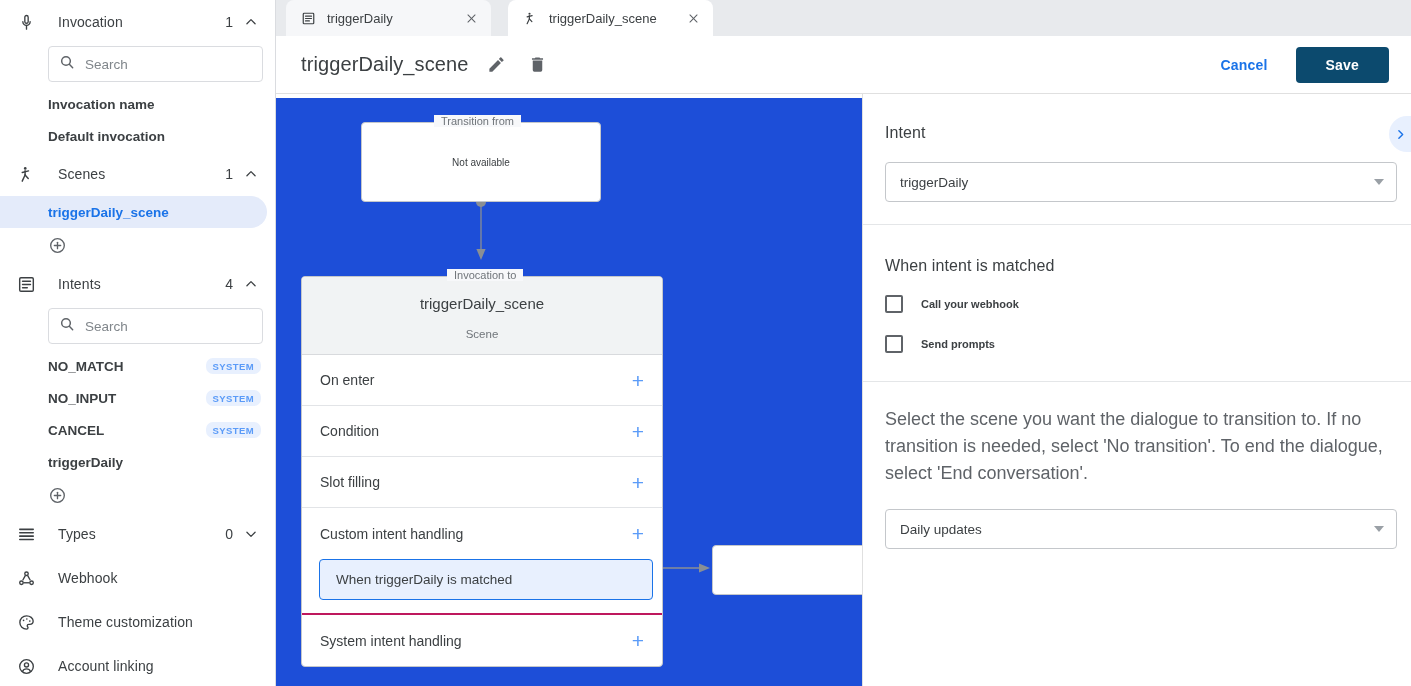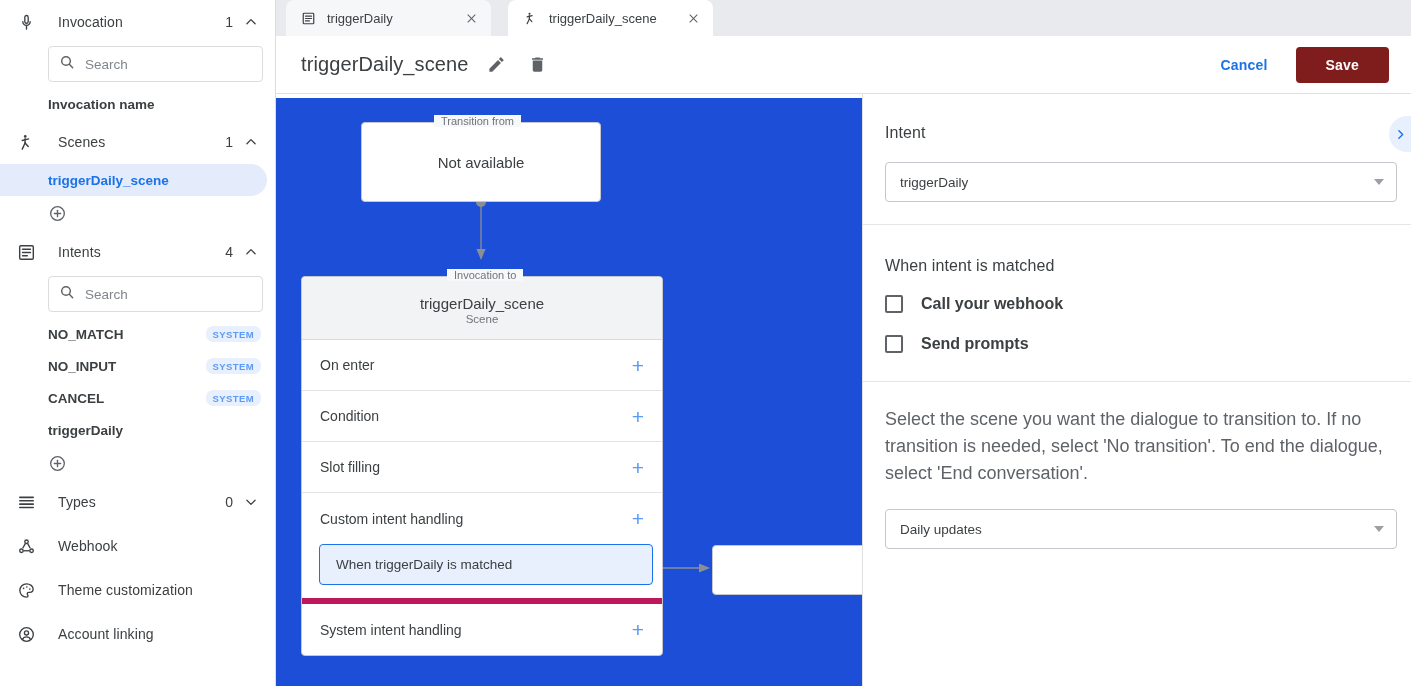--- a/index.html
+++ b/index.html
@@ -127,41 +127,41 @@
   .spacer { flex: 1 1 auto; }
   .btn-cancel {
     font-size: 14px; font-weight: bold; color: #1a73e8;
     letter-spacing: .2px;
     padding: 9px 14px; border-radius: 4px; cursor: pointer;
     background: transparent; border: none;
   }
   .btn-save {
     font-size: 14px; font-weight: bold; color: #fff;
     letter-spacing: .2px;
-    background: #7f1d1d; border: none;
+    background: #0c4a6e; border: none;
     padding: 10px 30px; border-radius: 4px; cursor: pointer;
     margin-left: 14px;
   }
 
   
   #canvas {
     position: absolute; left: 276px; top: 98px;
     width: 586px; height: 592px;
     background: #1d4ed8;
     overflow: hidden;
   }
   .node-from {
     position: absolute; left: 85px; top: 24px;
     width: 240px; height: 80px;
     background: #fff;
     border: 1px solid #c4c7cb;
     border-radius: 4px;
     display: flex; align-items: center; justify-content: center;
   }
-  .node-from .txt { font-size: 15px; color: #3c4043; }
+  .node-from .txt { font-size: 10px; color: #3c4043; }
   .legend {
     position: absolute; top: -8px;
     background: #f7f8fa;
     padding: 0 7px;
     font-size: 11px; color: #70757a;
     white-space: nowrap;
   }
   .edge-svg { position: absolute; left: 0; top: 0; overflow: visible; pointer-events: none; }
 
   .scene-card {
@@ -172,34 +172,34 @@
     border-radius: 4px;
   }
   .scene-head {
     background: #f1f3f4;
     border-bottom: 1px solid #d8dadd;
     padding: 18px 0 14px;
     text-align: center;
     border-radius: 3px 3px 0 0;
   }
   .scene-head .nm { font-size: 15px; color: #3c4043; }
-  .scene-head .sub { font-size: 11.5px; color: #70757a; margin-top: 1px; }
+  .scene-head .sub { font-size: 11.5px; color: #70757a; margin-top: 16px; }
   .row {
     height: 51px;
     display: flex; align-items: center;
     padding: 0 18px;
     border-bottom: 1px solid #e2e4e7;
   }
   .row:last-child { border-bottom: none; }
   .row .rl { font-size: 14px; color: #3c4043; }
   .row .plus {
     margin-left: auto; color: #5b9bf8; font-size: 21px;
     line-height: 1; cursor: pointer; font-weight: 300;
   }
-  .block-sect { border-bottom: 6px solid #be185d; }
+  .block-sect { border-bottom: 2px solid #be185d; }
   .block-sect .row { border-bottom: none; }
   .handler {
     margin: 0 9px 13px 17px;
     height: 41px;
     background: #e8f0fe;
     border: 1px solid #1a73e8;
     border-radius: 4px;
     display: flex; align-items: center;
     padding-left: 16px;
     font-size: 13.5px; color: #3c4043;
@@ -253,21 +253,21 @@
     margin-bottom: 22px; cursor: pointer;
   }
   .cbrow:last-child { margin-bottom: 0; }
   .cbox {
     width: 18px; height: 18px;
     border: 2px solid #5f6368; border-radius: 2px;
     flex: 0 0 18px;
   }
   .cbrow .cl {
     margin-left: 18px;
-    font-size: 16px; font-weight: bold; color: #3c4043;
+    font-size: 11px; font-weight: bold; color: #3c4043;
   }
   .sect h3.tight { margin-bottom: 14px; }
   .collapse-tab {
     position: absolute; right: 0; top: 22px;
     width: 22px; height: 36px;
     background: #e8f0fe;
     border-radius: 18px 0 0 18px;
     display: flex; align-items: center; justify-content: center;
     color: #1a73e8; cursor: pointer;
   }
@@ -301,20 +301,23 @@
         <svg width="16" height="16" viewBox="0 0 24 24" fill="none" stroke="currentColor" stroke-width="2.2" stroke-linecap="round">
             <circle cx="10.5" cy="10.5" r="6.5"></circle>
             <line x1="15.5" y1="15.5" x2="20.5" y2="20.5"></line>
           </svg>
       </span>
       <span class="ph">Search</span>
     </div>
 
     <div class="sub-item">
       <span>Invocation name</span>
+    </div>
+    <div class="sub-item">
+      <span>Default invocation</span>
     </div>
 
     <div class="nav-group-header">
       <span class="nav-ico">
         <svg width="19" height="19" viewBox="0 0 24 24" fill="none" stroke="currentColor" stroke-width="1.8" stroke-linecap="round" stroke-linejoin="round">
           <circle cx="10.4" cy="4.3" r="1.7" fill="currentColor" stroke="none"></circle>
           <path d="M10.2 7.2v5.4"></path>
           <path d="M10.2 12.6 6.6 20.4"></path>
           <path d="M10.2 12.6 14.2 17"></path>
           <path d="M6.6 9.4 14.6 7.4"></path>

